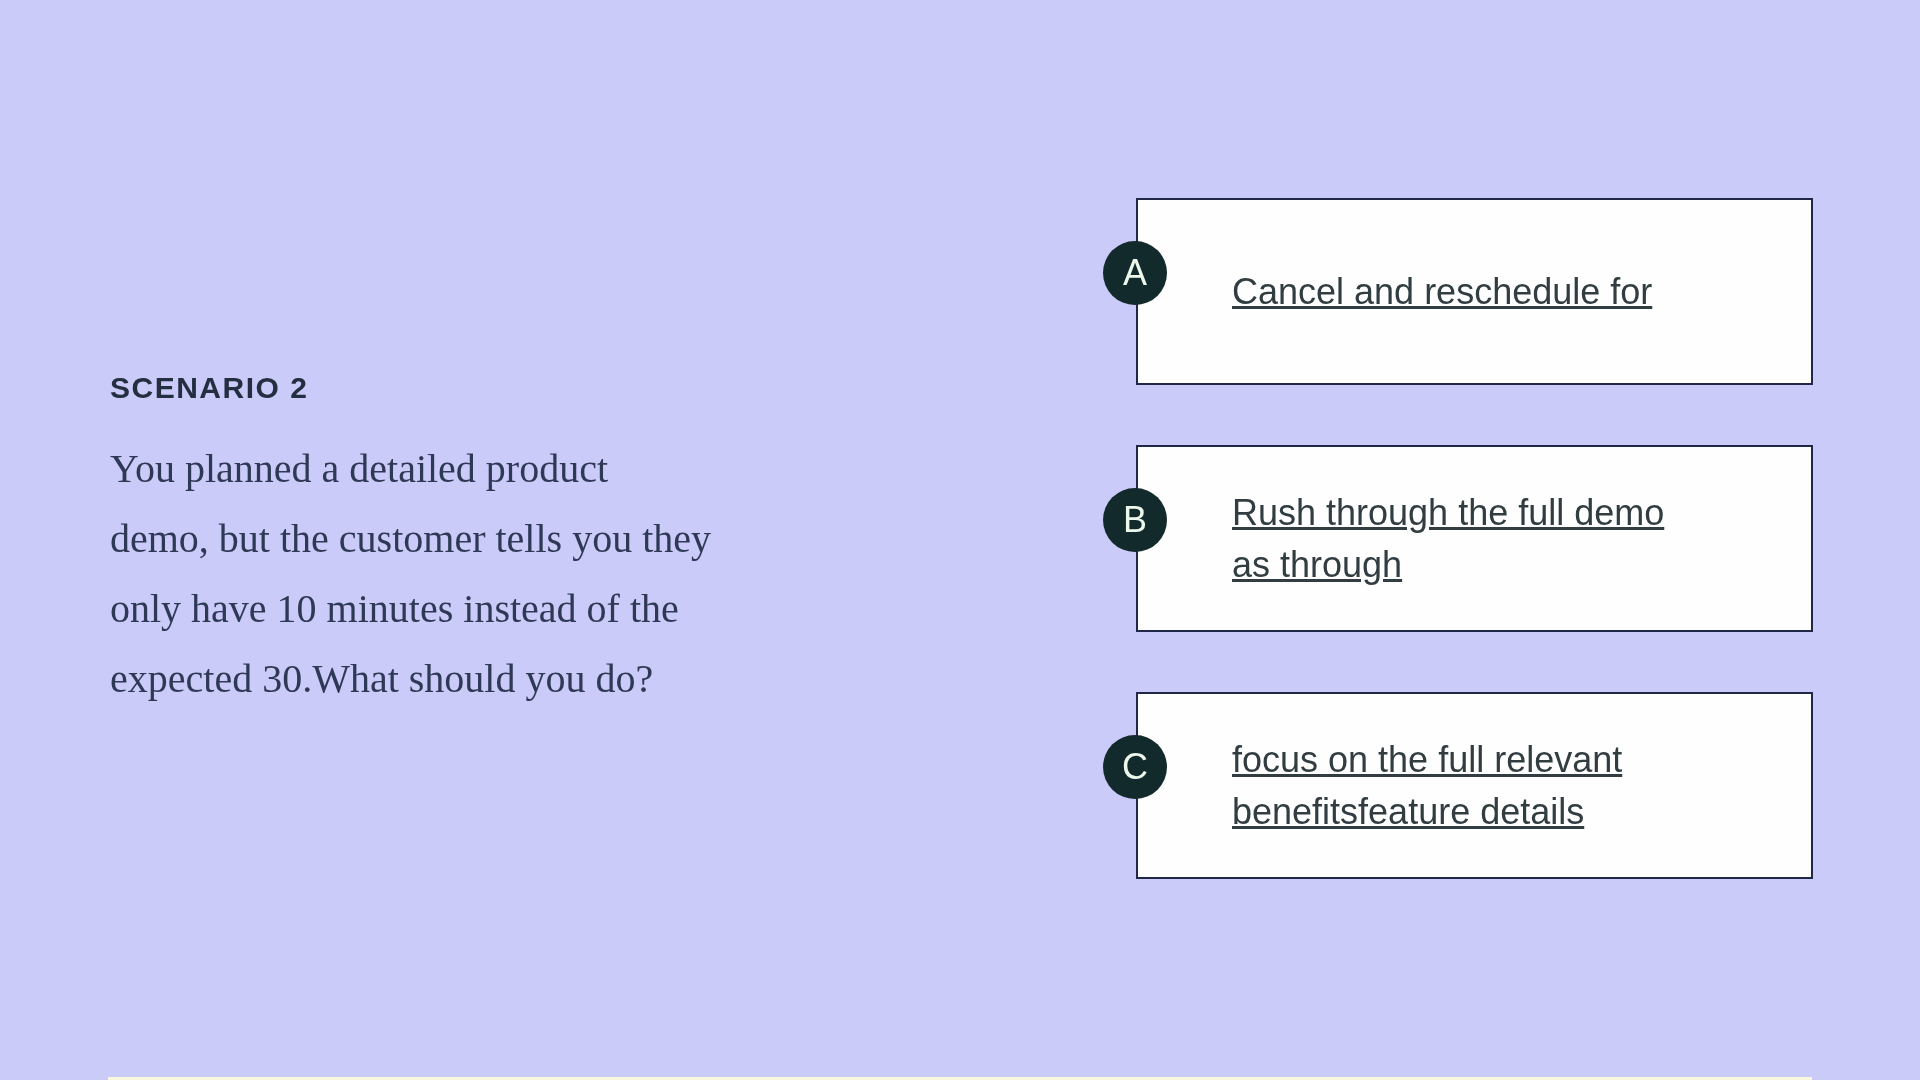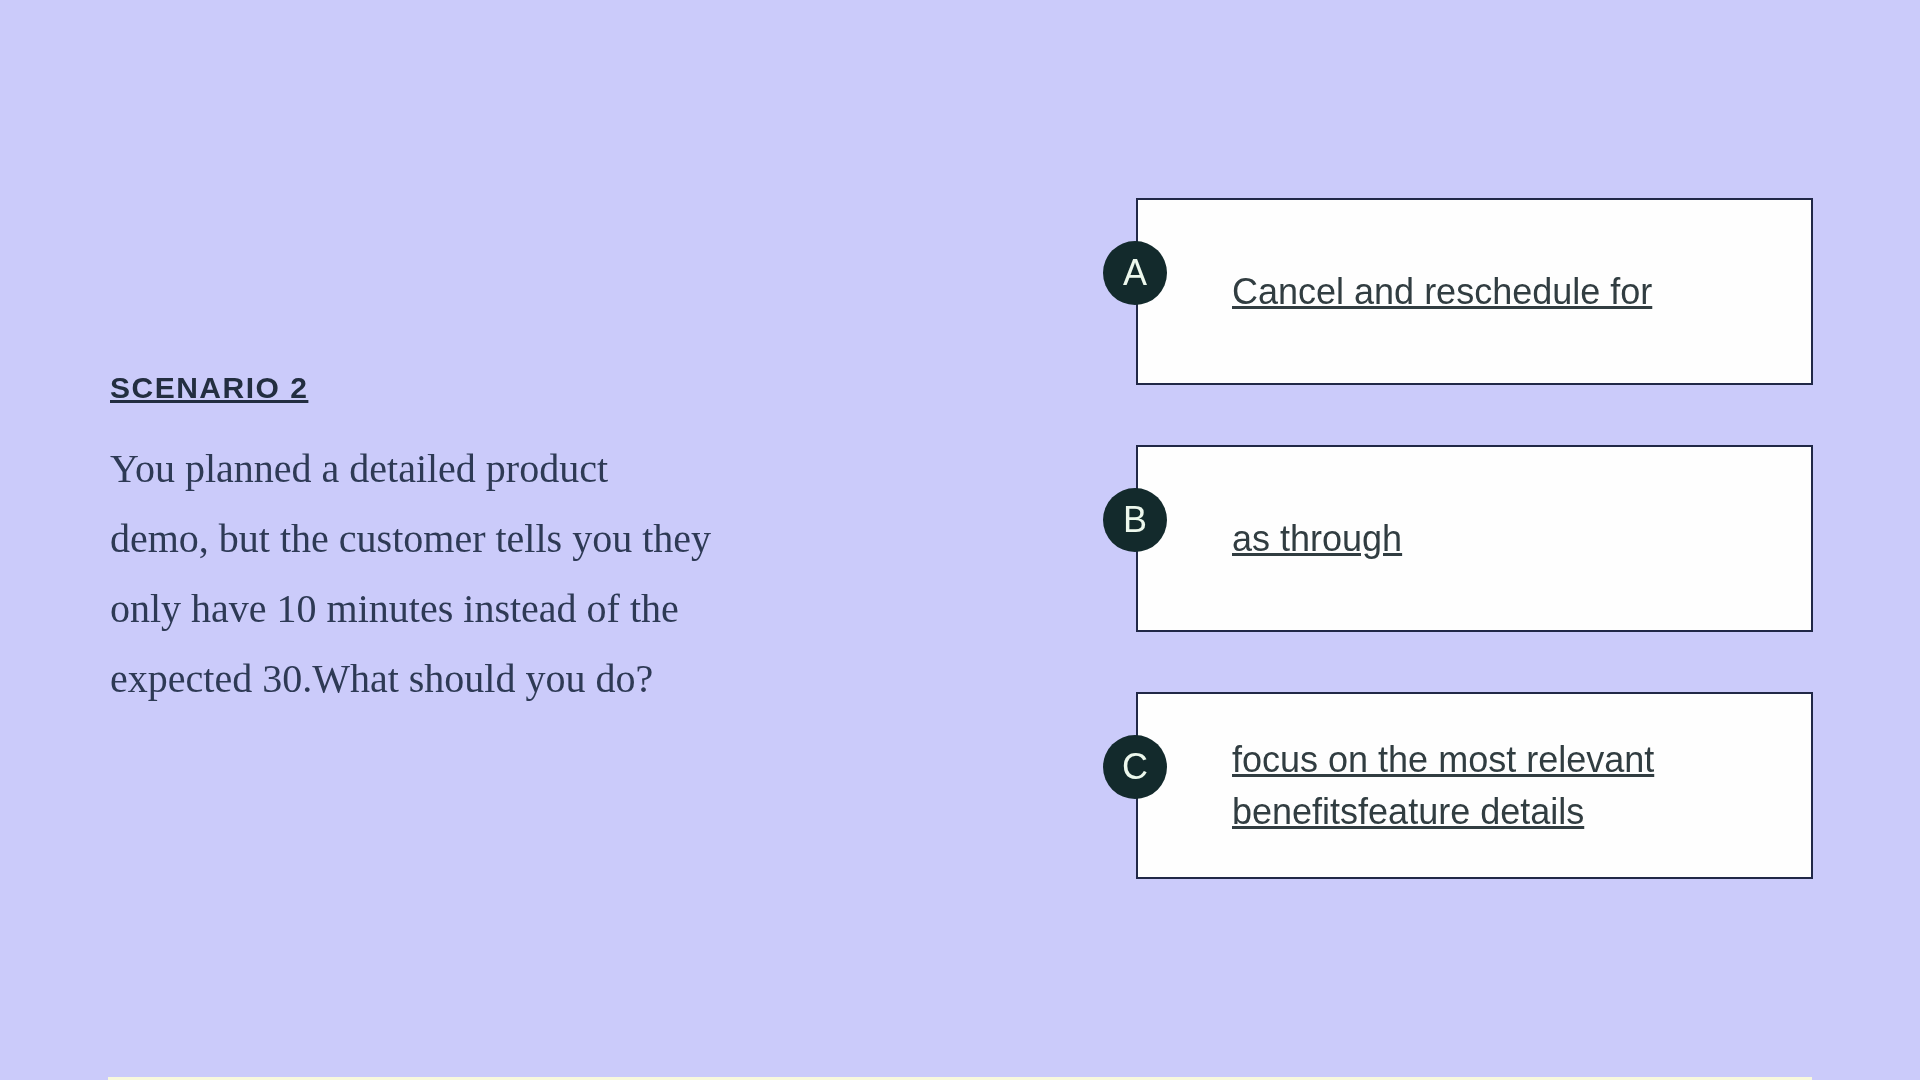--- a/index.html
+++ b/index.html
@@ -28,21 +28,20 @@
     left:110px;
     top:370px;
     width:900px;
   }
   .scenario-label{
     font-size:30px;
     font-weight:700;
     letter-spacing:1.5px;
     line-height:36px;
     color:var(--heading_text);
-    text-decoration:underline;
   }
   .question{
     margin-top:28px;
     font-family:"Liberation Serif", serif;
     font-size:40px;
     line-height:70px;
     font-weight:400;
     color:var(--question_text);
   }
   .question .line{display:block;white-space:nowrap;}
@@ -125,30 +124,31 @@
       <div class="option-text">
         <span class="line">Cancel and reschedule for</span>
       </div>
     </div>
 
     <div class="option-card">
       <span class="option-badge">
         <span>B</span>
       </span>
       <div class="option-text">
+        <span class="line">Rush through the full demo</span>
         <span class="line">as through</span>
       </div>
     </div>
 
     <div class="option-card">
       <span class="option-badge">
         <span>C</span>
       </span>
       <div class="option-text">
-        <span class="line">focus on the most relevant</span>
+        <span class="line">focus on the full relevant</span>
         <span class="line">benefitsfeature details</span>
       </div>
     </div>
 
   </section>
 
   <div class="bottom-strip"></div>
 
 </div>
 

